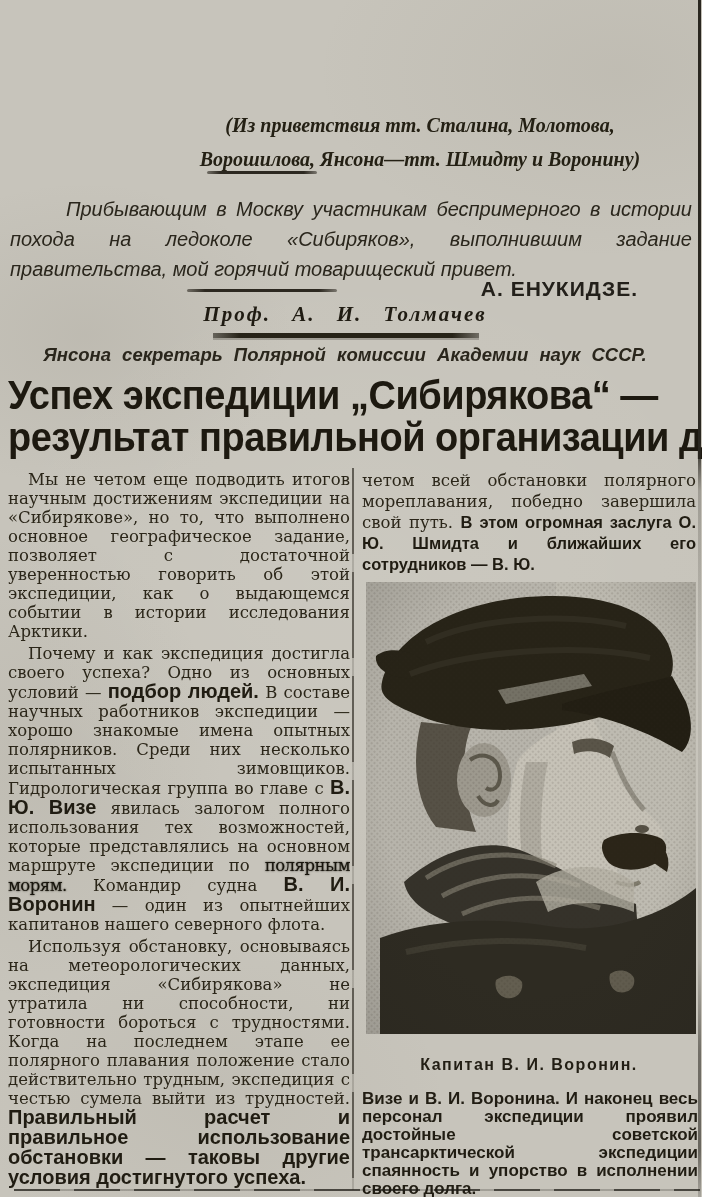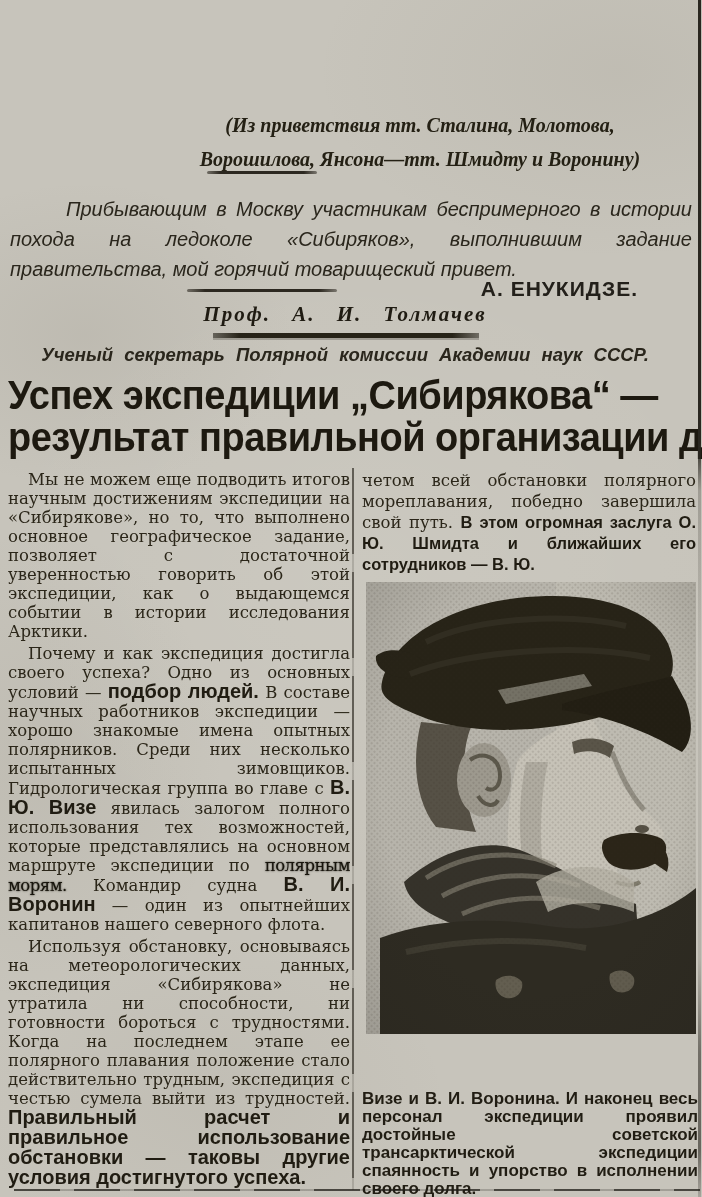--- a/index.html
+++ b/index.html
@@ -173,29 +173,29 @@
     <div>Ворошилова, Янсона—тт. Шмидту и Воронину)</div>
   </div>
   <div class="abs rule rule-rough" style="left:207px;top:171px;width:110px;height:3px;"></div>
 
   <div class="abs welcome">Прибывающим в Москву участникам беспримерного в истории похода на ледоколе «Сибиряков», выполнившим задание правительства, мой горячий товарищеский привет.</div>
   <div class="abs signature">А. ЕНУКИДЗЕ.</div>
   <div class="abs rule rule-rough" style="left:187px;top:289px;width:150px;height:3px;"></div>
 
   <div class="abs byline-author">Проф. А. И. Толмачев</div>
   <div class="abs byline-rule"></div>
-  <div class="abs byline-role">Ученый секретарь Полярной комиссии Академии наук СССР.</div>
+  <div class="abs byline-role">Янсона секретарь Полярной комиссии Академии наук СССР.</div>
 
   <div class="abs headline headline-1">Успех экспедиции „Сибирякова“ —</div>
   <div class="abs headline headline-2">результат правильной организации дела</div>
 
   <div class="abs col-rule"></div>
 
   <div class="abs left-col body-text">
-    <p><span>Мы не можем еще подводить итогов научным достижениям экспедиции на «Сибирякове», но то, что выполнено основное географическое задание, позволяет с достаточной уверенностью говорить об этой экспедиции, как о выдающемся событии в истории исследования Арктики.</span></p>
+    <p><span>Мы не четом еще подводить итогов научным достижениям экспедиции на «Сибирякове», но то, что выполнено основное географическое задание, позволяет с достаточной уверенностью говорить об этой экспедиции, как о выдающемся событии в истории исследования Арктики.</span></p>
     <p><span>Почему и как экспедиция достигла своего успеха? Одно из основных условий — </span><span class="b-sans">подбор людей.</span><span> В составе научных работников экспедиции — хорошо знакомые имена опытных полярников. Среди них несколько испытанных зимовщиков. Гидрологическая группа во главе с </span><span class="b-sans">В. Ю. Визе</span><span> явилась залогом полного использования тех возможностей, которые представлялись на основном маршруте экспедиции по </span><span class="smudged">полярным морям.</span><span> Командир судна </span><span class="b-sans">В. И. Воронин</span><span> — один из опытнейших капитанов нашего северного флота.</span></p>
     <p><span>Используя обстановку, основываясь на метеорологических данных, экспедиция «Сибирякова» не утратила ни способности, ни готовности бороться с трудностями. Когда на последнем этапе ее полярного плавания положение стало действительно трудным, экспедиция с честью сумела выйти из трудностей. </span><span class="b-sans">Правильный расчет и правильное использование обстановки — таковы другие условия достигнутого успеха.</span></p>
     <p><span>Экспедиция на «Сибирякове», успешно выполнившая свое задание, была правильно организована, выступила в путь во всеоружии и настойчиво, с рас-</span></p>
   </div>
 
   <div class="abs right-col-top body-text">
     <span>четом всей обстановки полярного мореплавания, победно завершила свой путь. </span><span class="b-sans">В этом огромная заслуга О. Ю. Шмидта и ближайших его сотрудников — В. Ю.</span>
   </div>
 
   <div class="abs photo">
@@ -261,19 +261,20 @@
                L330,452 L14,452 Z" fill="#2e2b22"></path>
       <path d="M130,398 C138,392 150,392 156,400 C158,410 150,418 140,416 C132,414 128,406 130,398 Z
                M244,392 C252,386 264,388 268,396 C270,406 262,412 252,410 C246,408 242,400 244,392 Z" fill="#716c5d" opacity=".8"></path>
       <path d="M40,370 C100,356 170,356 220,366" fill="none" stroke="#4a463a" stroke-width="6" opacity=".6"></path>
 
       <rect width="330" height="452" fill="url(#ht)"></rect>
       <rect width="330" height="452" fill="url(#vig)"></rect>
     </svg>
   </div>
 
+  <div class="abs caption">Капитан В. И. Воронин.</div>
 
   <div class="abs right-col-bottom">Визе и В. И. Воронина. И наконец весь персонал экспедиции проявил достойные советской трансарктической экспедиции спаянность и упорство в исполнении своего долга.</div>
 
   <div class="abs edge-right"></div>
   <div class="abs edge-bottom"></div>
 
 </div>
 
 </body></html>

